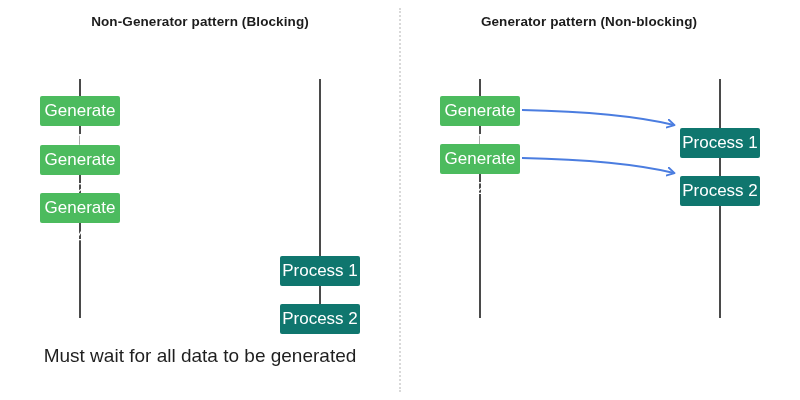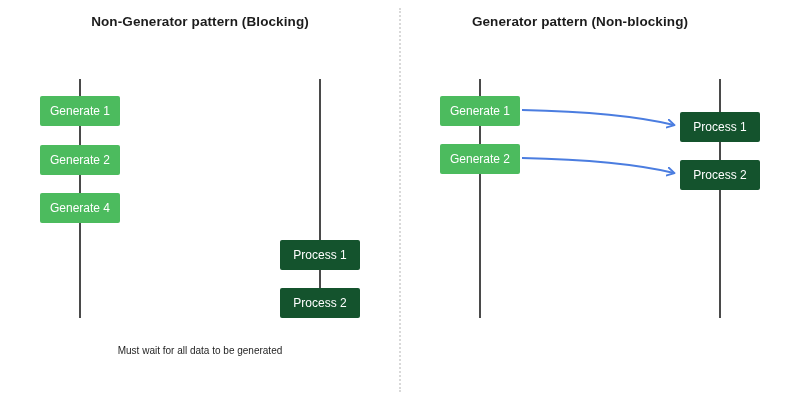--- a/index.html
+++ b/index.html
@@ -27,56 +27,56 @@
     position: absolute;
     top: 14px;
     width: 400px;
     text-align: center;
     font-size: 13.5px;
     font-weight: 700;
     color: #1c1c1c;
     letter-spacing: 0.1px;
   }
   .panel-title.left  { left: 0; }
-  .panel-title.right { left: 380px; }
+  .panel-title.right { left: 389px; }
   .timeline {
     position: absolute;
     top: 79px;
     height: 239px;
     width: 2px;
     background: #4a4a4a;
   }
   .box {
     position: absolute;
     width: 80px;
     height: 30px;
     border-radius: 2px;
     color: #ffffff;
-    font-size: 12px;
+    font-size: 17px;
     line-height: 30px;
     text-align: center;
     z-index: 2;
   }
   .box.generate { background: #4cbb5e; }
-  .box.process  { background: #14532d; }
+  .box.process  { background: #0f766e; margin-top: 16px; }
   .arrows {
     position: absolute;
     left: 0;
     top: 0;
     width: 800px;
     height: 400px;
     pointer-events: none;
     z-index: 3;
   }
   .caption {
     position: absolute;
     top: 345px;
     width: 400px;
     text-align: center;
-    font-size: 10px;
+    font-size: 19px;
     color: #1f1f1f;
   }
   .caption.left  { left: 0; }
   .caption.right { left: 400px; }
 </style>
 </head>
 <body>
 
 <div class="diagram">
 

